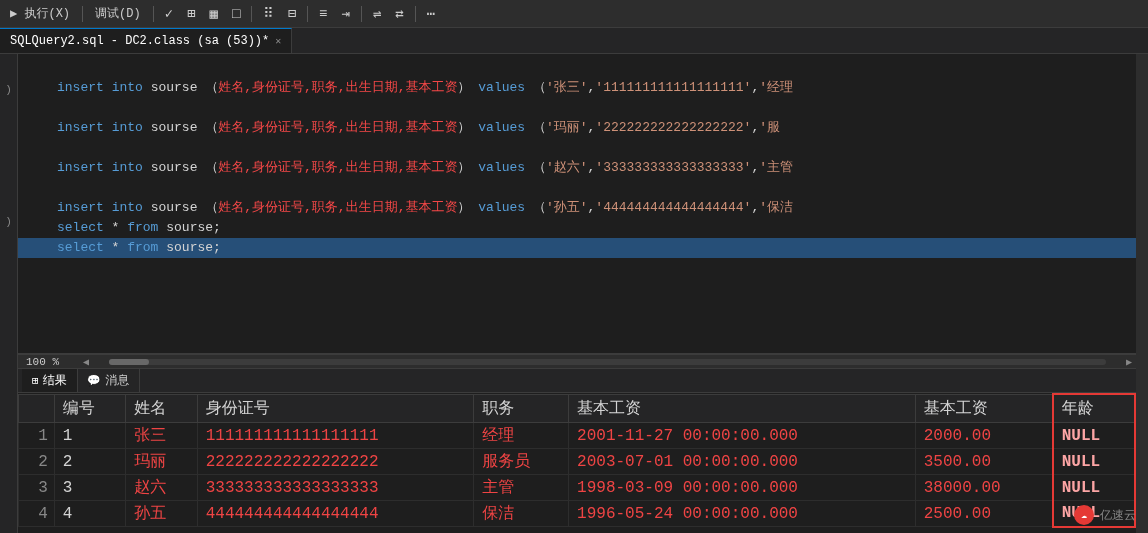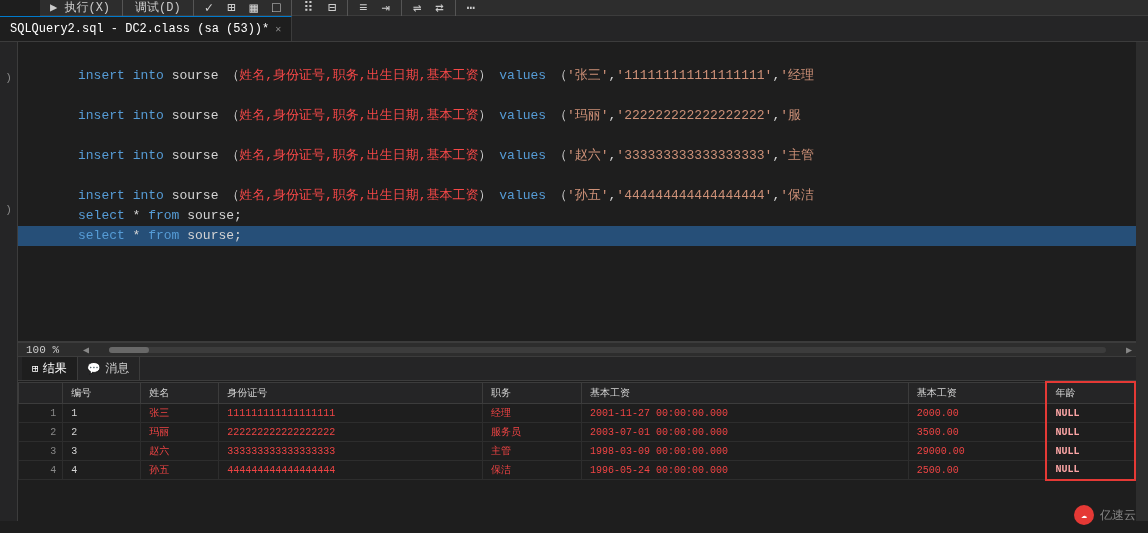--- a/index.html
+++ b/index.html
@@ -9,27 +9,26 @@
       font-size: 13px;
       color: #d4d4d4;
       width: 1148px;
       height: 533px;
       overflow: hidden;
     }
 
     
     .toolbar {
       background: #2d2d2d;
-      height: 16px;
+      height: 28px;
       display: flex;
       align-items: center;
       padding: 0 6px;
       border-bottom: 1px solid #3c3c3c;
       gap: 8px;
-      margin-left: 40px;
     }
     .toolbar-item {
       color: #cccccc;
       font-size: 12px;
       cursor: pointer;
       padding: 2px 4px;
     }
     .toolbar-separator {
       width: 1px;
       height: 16px;
@@ -102,21 +101,20 @@
       overflow-y: auto;
       overflow-x: hidden;
       padding: 4px 0;
       min-height: 0;
     }
 
     .code-line {
       display: flex;
       min-height: 20px;
       line-height: 20px;
-      gap: 21px;
     }
     .line-number {
       width: 35px;
       text-align: right;
       padding-right: 8px;
       color: #858585;
       flex-shrink: 0;
       font-size: 12px;
     }
     .line-content {
@@ -214,21 +212,21 @@
 
     
     .results-table-container {
       flex: 1;
       overflow: auto;
       background: #1e1e1e;
     }
     table {
       width: 100%;
       border-collapse: collapse;
-      font-size: 10px;
+      font-size: 16px;
     }
     thead tr {
       background: #252526;
     }
     thead th {
       padding: 3px 8px;
       color: #d4d4d4;
       font-weight: normal;
       border: 1px solid #3c3c3c;
       text-align: left;
@@ -482,21 +480,21 @@
               <td>3500.00</td>
               <td class="null-cell highlighted-col">NULL</td>
             </tr>
             <tr>
               <td class="row-number-cell">3</td>
               <td class="id-cell">3</td>
               <td>赵六</td>
               <td>333333333333333333</td>
               <td>主管</td>
               <td>1998-03-09 00:00:00.000</td>
-              <td>29000.00</td>
+              <td>38000.00</td>
               <td class="null-cell highlighted-col">NULL</td>
             </tr>
             <tr class="last-highlight-row">
               <td class="row-number-cell">4</td>
               <td class="id-cell">4</td>
               <td>孙五</td>
               <td>444444444444444444</td>
               <td>保洁</td>
               <td>1996-05-24 00:00:00.000</td>
               <td>2500.00</td>

